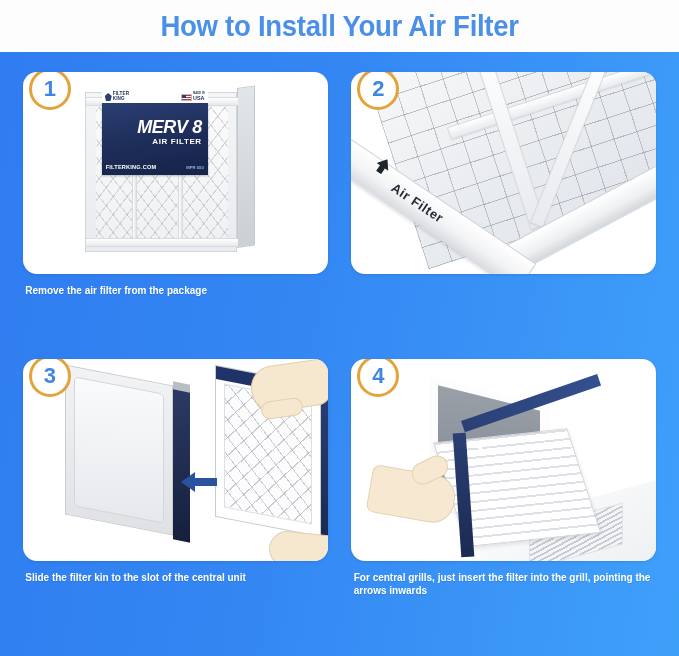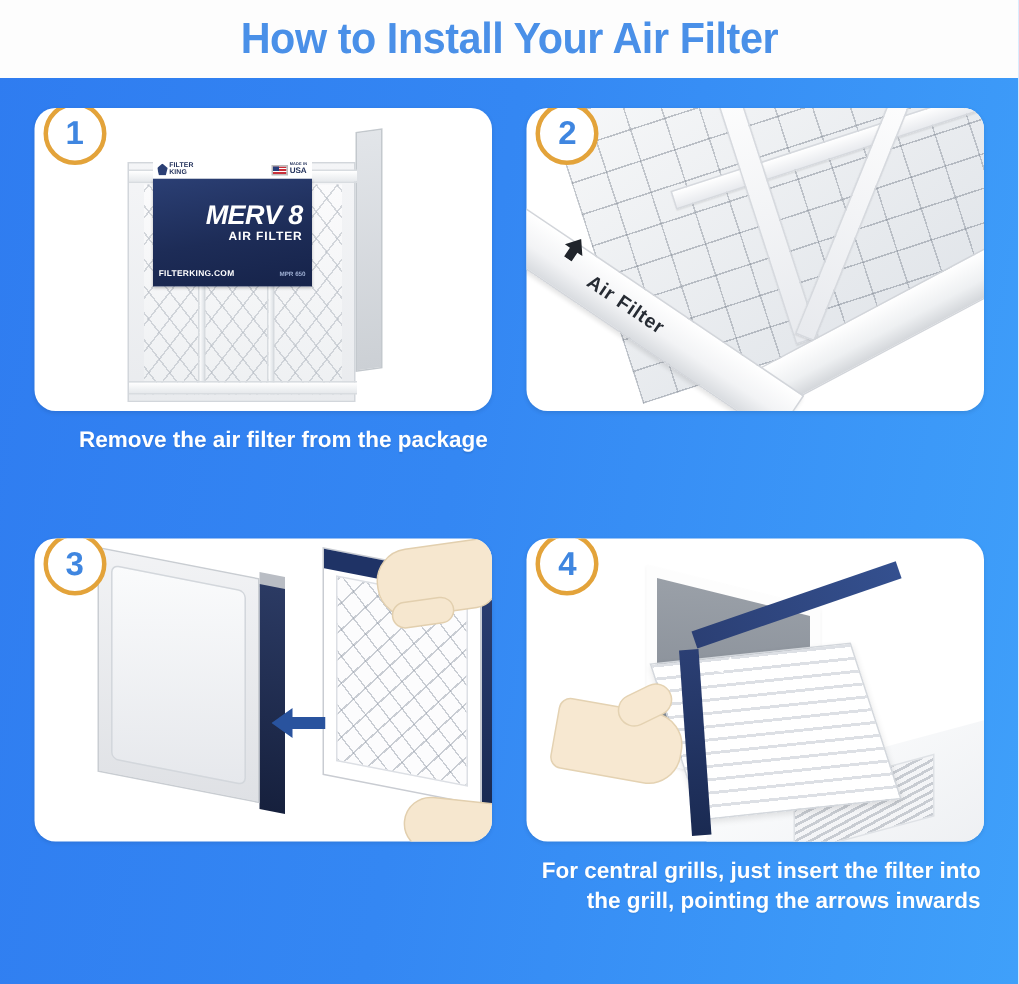--- a/index.html
+++ b/index.html
@@ -86,37 +86,37 @@
     justify-content: center;
     color: #3f86e0;
     font-size: 22px;
     font-weight: bold;
     z-index: 6;
     line-height: 1;
   }
   .caption {
     margin-top: 10px;
     width: 300px;
-    text-align: right;
+    text-align: left;
     color: #ffffff;
-    font-size: 15px;
+    font-size: 10px;
     font-weight: bold;
     line-height: 1.32;
     text-shadow: 0 1px 1px rgba(0,0,0,0.10);
   }
 
   
   .p1-wrap {
     position: absolute;
     left: 62px; top: 16px;
     width: 170px; height: 168px;
   }
   .p1-body {
     position: absolute;
-    left: 0; top: 20px;
+    left: 0; top: 4px;
     width: 152px; height: 160px;
     background: linear-gradient(180deg,#f4f5f7 0%, #e9ebee 100%);
     border: 1px solid #d2d6db;
     box-sizing: border-box;
   }
   .p1-side {
     position: absolute;
     left: 152px; top: 0px;
     width: 18px; height: 160px;
     background: linear-gradient(180deg,#e2e5e9 0%, #ccd0d5 100%);
@@ -602,20 +602,21 @@
           <div class="p3-arrow">
             <svg width="36" height="22" viewBox="0 0 36 22">
               <polygon points="0,11 14,1 14,7 36,7 36,15 14,15 14,21" fill="#29539e"></polygon>
             </svg>
           </div>
 
           <div class="p3-hand-top"></div>
           <div class="p3-hand-bot"></div>
         </div>
       </div>
+      <div class="caption">Slide the filter kin to the slot of the central unit</div>
     </div>
 
     <div class="step">
       <div class="card">
         <div class="badge">4</div>
 
         <div class="p4-scene">
           <div class="p4-ceiling"></div>
           <div class="p4-vent"></div>
 

